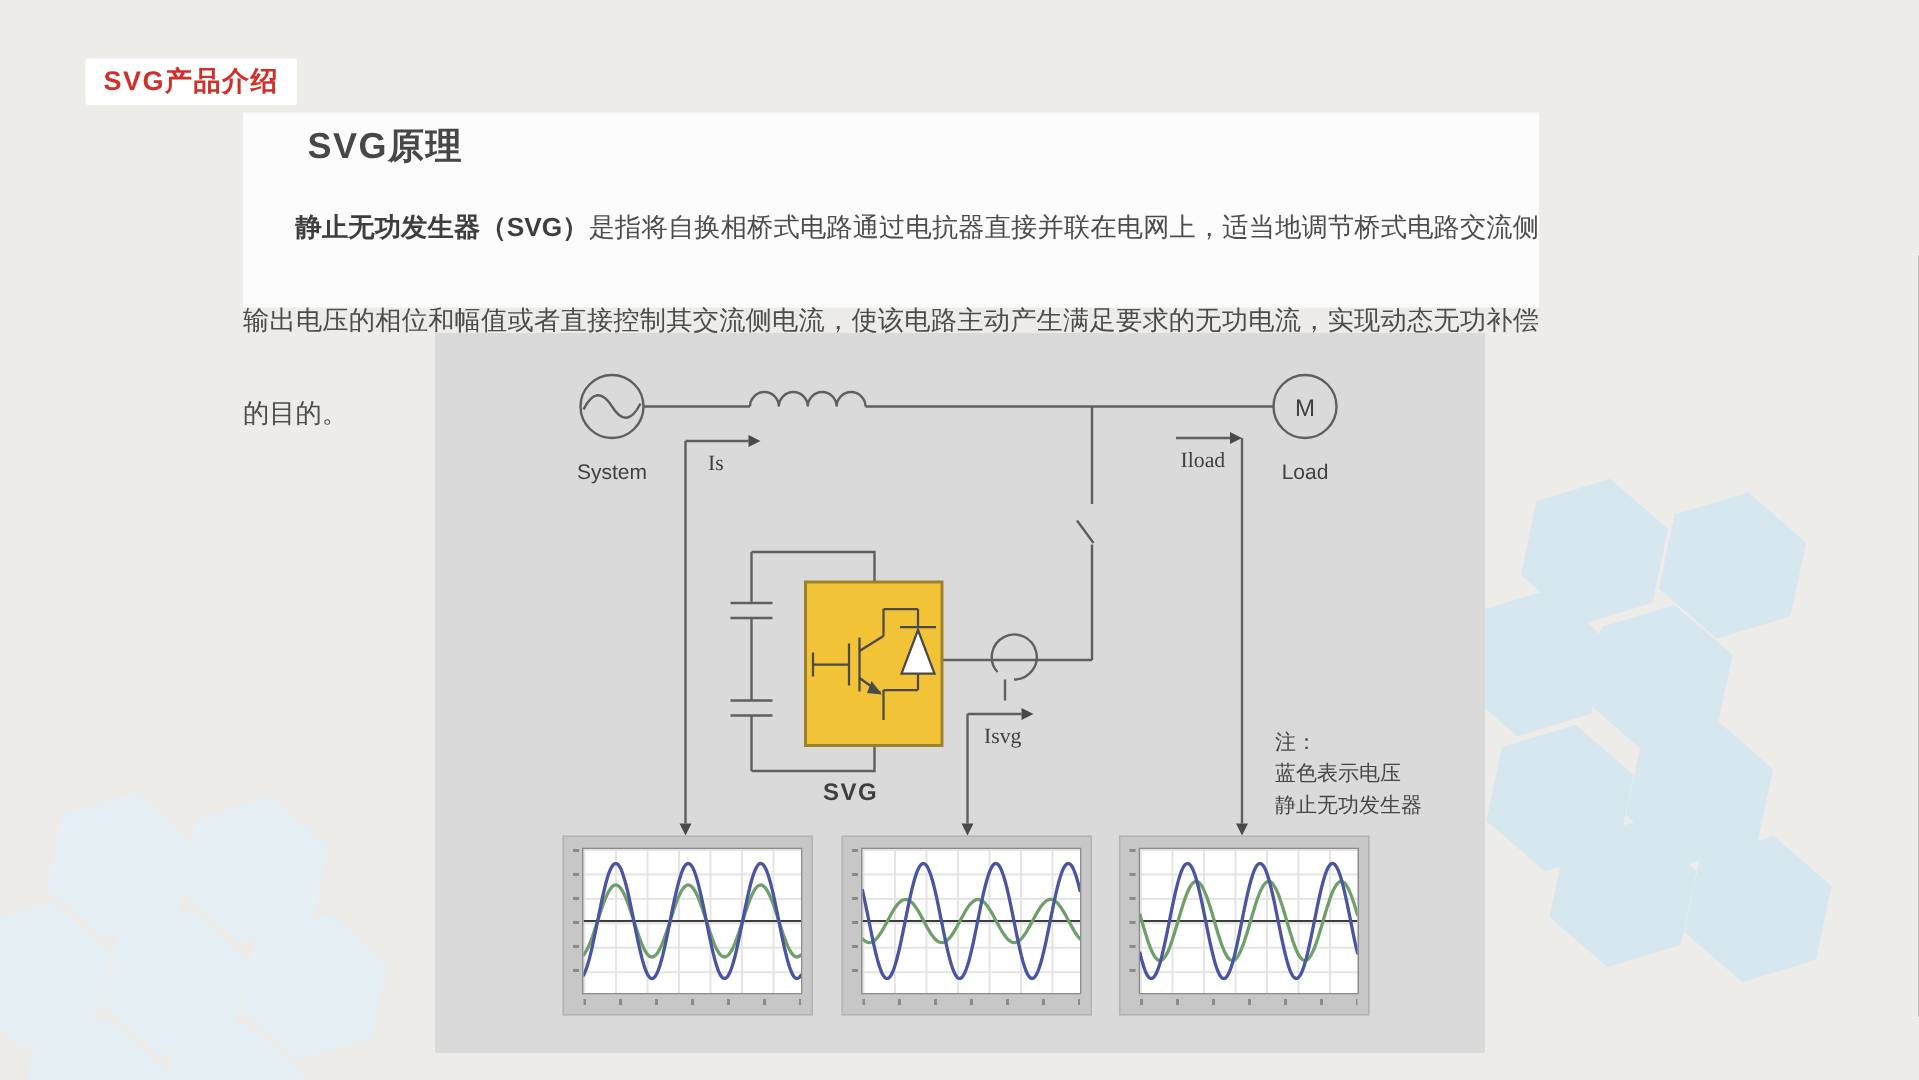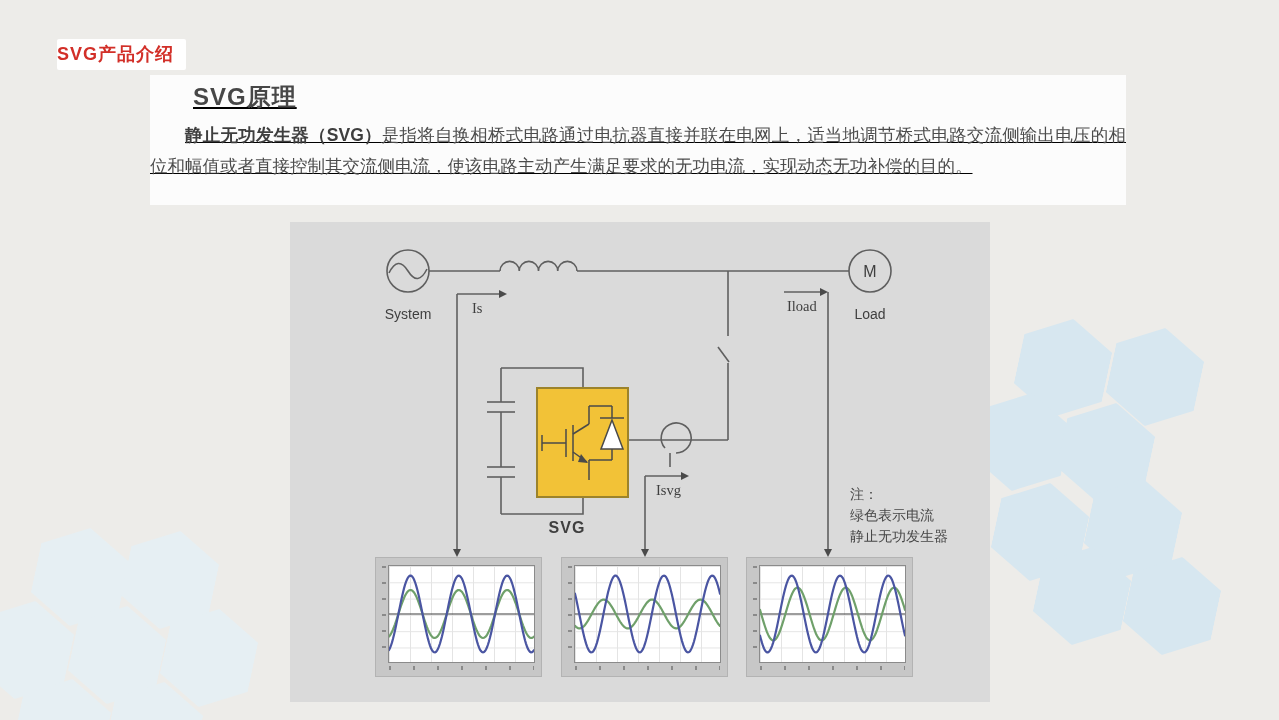--- a/index.html
+++ b/index.html
@@ -3,29 +3,29 @@
 <meta charset="utf-8">
 <style>
   html,body{margin:0;padding:0;background:#9a9a9a;}
   .slide{position:relative;width:1279px;height:720px;overflow:hidden;
          background:var(--theme-background,#edece9);
          font-family:"Liberation Sans",sans-serif;}
   
   .hex{position:absolute;clip-path:polygon(50% 0,100% 25%,100% 75%,50% 100%,0 75%,0 25%);
        transform:rotate(12deg);}
   
-  .tag{position:absolute;left:57px;top:39px;background:#ffffff;padding:3px 12px 4px 0;
+  .tag{position:absolute;left:57px;top:39px;background:#ffffff;padding:3px 12px 4px 12px;
        border-radius:2px;color:var(--theme-accent_red,#d22f28);font-weight:bold;
        font-size:18px;letter-spacing:1px;}
   
-  .band{position:absolute;left:150px;top:75px;width:976px;height:130px;
-        background:var(--theme-band_bg,#fcfcfc);text-decoration:underline;}
+  .band{position:absolute;left:162px;top:75px;width:864px;height:130px;
+        background:var(--theme-band_bg,#fcfcfc);}
   .band h1{margin:6px 0 0 43px;font-size:24px;font-weight:bold;
            color:var(--theme-text_dark,#474747);letter-spacing:1px;}
-  .band p{margin:7px 0 0 0;font-size:17.5px;line-height:31px;color:#4c4c4c;
+  .band p{margin:7px 0 0 0;font-size:17.5px;line-height:62px;color:#4c4c4c;
           text-align:justify;text-indent:2em;}
   .band p b{color:#3e3e3e;}
   
   .panel{position:absolute;left:290px;top:222px;width:700px;height:480px;
          background:var(--theme-panel_bg,#dadada);}
   svg.circuit{position:absolute;left:0;top:0;pointer-events:none;}
   .circuit line,.circuit path,.circuit circle{stroke:var(--theme-wire,#5f5f5f);
          stroke-width:1.6;fill:none;}
   .circuit .svgbox{fill:var(--theme-svg_box_fill,#f2c237);
          stroke:var(--theme-svg_box_border,#9c832b);stroke-width:2;}
@@ -169,21 +169,21 @@
         <line x1="494" y1="70" x2="530" y2="70"></line>
         <polygon class="head" points="530,66 530,74 538,70"></polygon>
         <line x1="538" y1="70" x2="538" y2="327"></line>
         <polygon class="head" points="534,327 542,327 538,335"></polygon>
       </g>
       <text class="ser" x="497" y="89">Iload</text>
     </svg>
 
     <div class="note">
       <div>注：</div>
-      <div>绿色表示电流</div>
+      <div>蓝色表示电压</div>
       <div>静止无功发生器</div>
     </div>
 
     <div class="chart" style="left:85px;top:335px">
       <div class="ticks-y"></div>
       <div class="ticks-x"></div>
       <div class="plot">
         <svg class="wave" width="145" height="96">
             <line x1="0" y1="48" x2="145" y2="48" stroke="#3c3c3c" stroke-width="1.2"></line>
             <path d="M0 70.6 L1 69.3 L2 67.7 L3 65.7 L4 63.5 L5 61.0 L6 58.3 L7 55.4 L8 52.3 L9 49.2 L10 46.1 L11 43.0 L12 40.0 L13 37.2 L14 34.5 L15 32.0 L16 29.8 L17 28.0 L18 26.4 L19 25.2 L20 24.4 L21 24.0 L22 24.1 L23 24.5 L24 25.3 L25 26.5 L26 28.0 L27 29.9 L28 32.1 L29 34.6 L30 37.3 L31 40.1 L32 43.2 L33 46.2 L34 49.4 L35 52.5 L36 55.5 L37 58.4 L38 61.1 L39 63.6 L40 65.8 L41 67.8 L42 69.4 L43 70.6 L44 71.5 L45 71.9 L46 72.0 L47 71.6 L48 70.9 L49 69.8 L50 68.3 L51 66.4 L52 64.3 L53 61.8 L54 59.2 L55 56.3 L56 53.4 L57 50.3 L58 47.2 L59 44.1 L60 41.0 L61 38.1 L62 35.4 L63 32.8 L64 30.5 L65 28.5 L66 26.9 L67 25.6 L68 24.7 L69 24.1 L70 24.0 L71 24.3 L72 25.0 L73 26.0 L74 27.5 L75 29.2 L76 31.3 L77 33.7 L78 36.4 L79 39.2 L80 42.1 L81 45.2 L82 48.3 L83 51.4 L84 54.5 L85 57.4 L86 60.2 L87 62.8 L88 65.1 L89 67.1 L90 68.9 L91 70.2 L92 71.2 L93 71.8 L94 72.0 L95 71.8 L96 71.2 L97 70.2 L98 68.8 L99 67.1 L100 65.0 L101 62.7 L102 60.1 L103 57.3 L104 54.4 L105 51.3 L106 48.2 L107 45.1 L108 42.0 L109 39.1 L110 36.3 L111 33.6 L112 31.3 L113 29.2 L114 27.4 L115 26.0 L116 24.9 L117 24.3 L118 24.0 L119 24.1 L120 24.7 L121 25.6 L122 26.9 L123 28.6 L124 30.6 L125 32.9 L126 35.5 L127 38.2 L128 41.1 L129 44.2 L130 47.3 L131 50.4 L132 53.5 L133 56.5 L134 59.3 L135 61.9 L136 64.4 L137 66.5 L138 68.3 L139 69.8 L140 70.9 L141 71.7 L142 72.0 L143 71.9 L144 71.4 L145 70.6 " fill="none" stroke="#6fa06a" stroke-width="2.2" stroke-linecap="round"></path>

